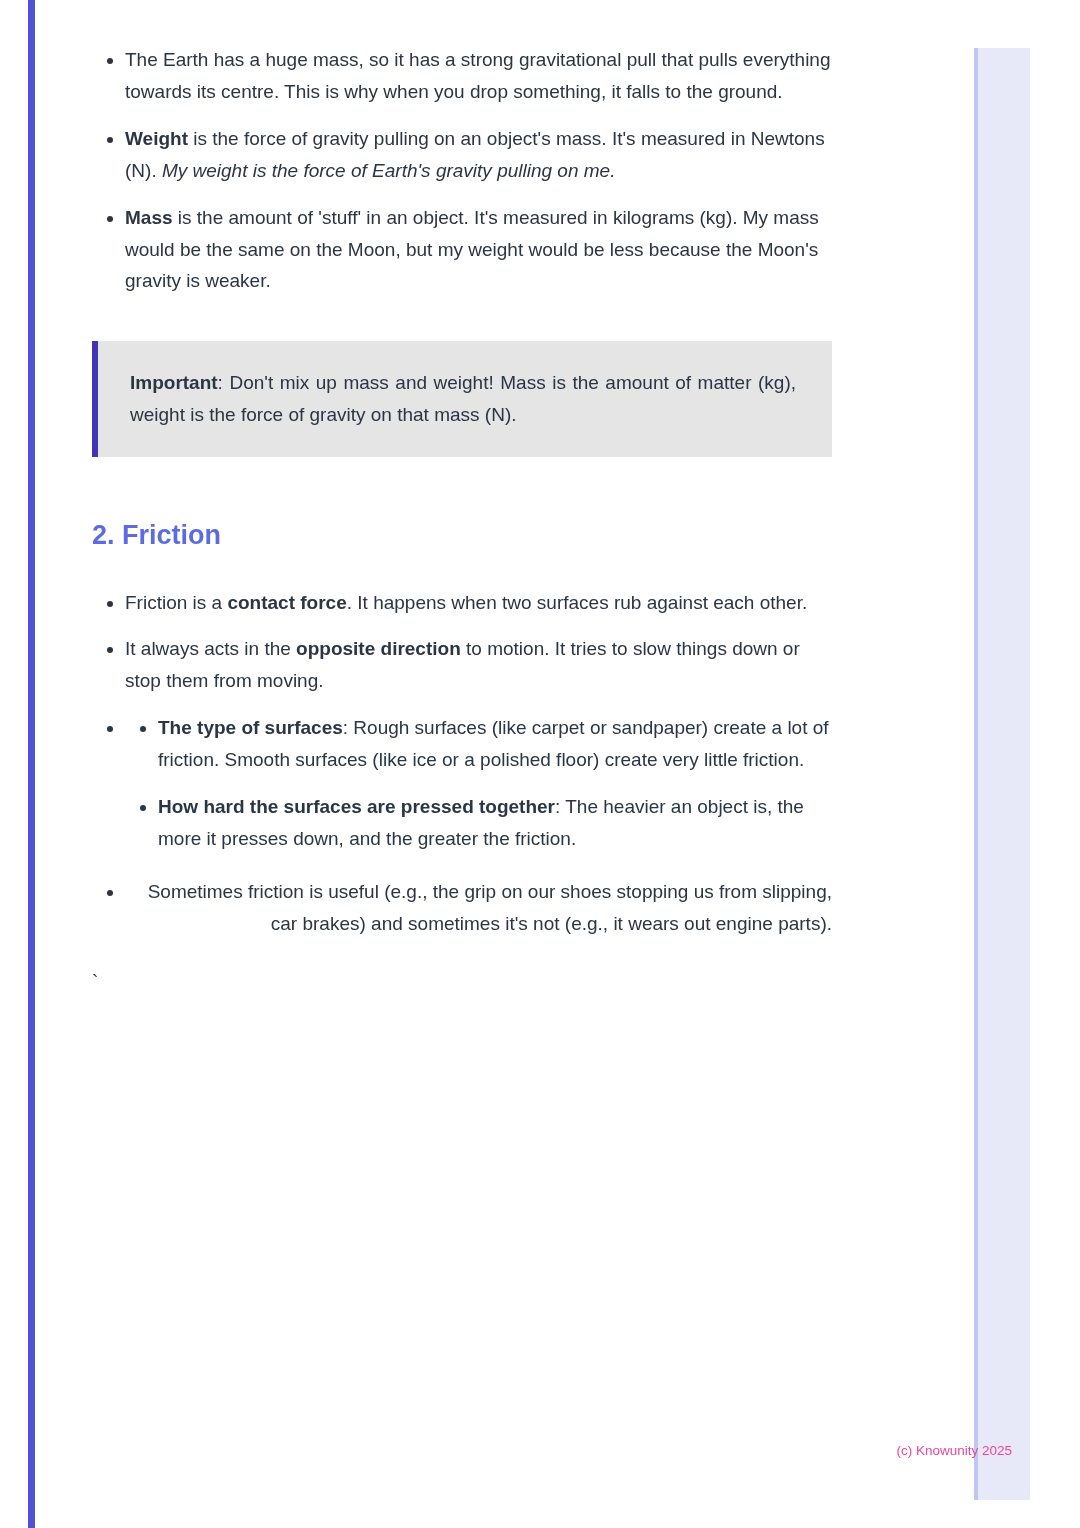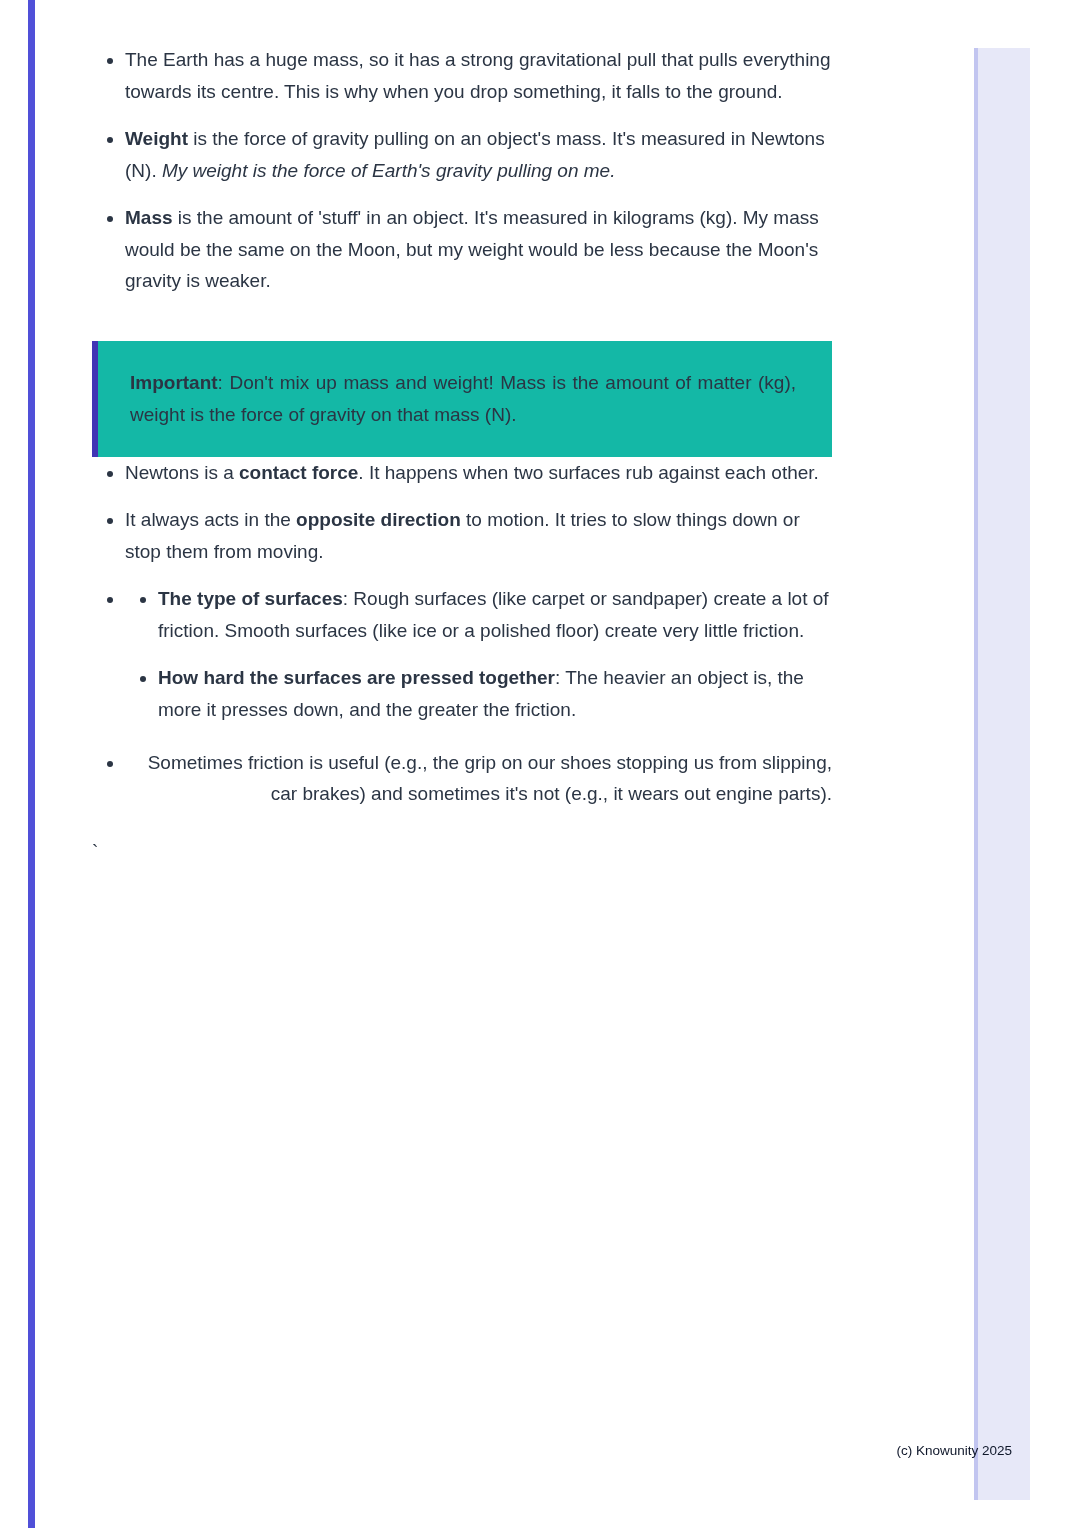--- a/index.html
+++ b/index.html
@@ -46,21 +46,21 @@
   ul.main-list > li { margin-bottom: 15px; }
   ul.sub-list { list-style: disc; padding-left: 33px; margin-top: 14px; }
   ul.sub-list > li { margin-bottom: 15px; }
   li.gap-top { margin-top: 21px; text-align: right; }
 
   .bold { font-weight: 700; text-align: center; }
   .italic { font-style: italic; }
 
   .callout {
     margin-top: 44px;
-    background: #14b8a6;
+    background: #e5e5e5;
     border-left: 6px solid #4035b5;
     padding: 26px 36px 26px 32px;
   }
   .callout p { text-align: justify; }
 
   h2.section-heading {
     margin-top: 56px;
     margin-bottom: 28px;
     font-size: 27px;
     font-weight: 700;
@@ -70,44 +70,45 @@
   .stray {
     margin-top: 26px;
     font-size: 19px;
     color: #2b3544;
   }
 
   .footer {
     position: absolute;
     right: 68px; bottom: 70px;
     font-size: 13.5px;
-    color: #0f172a;
+    color: #ec4899;
     z-index: 5;
   }
 </style>
 </head>
 <body>
 
 <div class="page-edge-left"></div>
 
 <div class="content">
 
   <ul class="main-list">
       <li><span><span>The Earth has a huge mass, so it has a strong gravitational pull that pulls everything towards its centre. This is why when you drop something, it falls to the ground.</span></span></li>
       <li><span><span class="bold">Weight</span><span> is the force of gravity pulling on an object's mass. It's measured in Newtons (N). </span><span class="italic">My weight is the force of Earth's gravity pulling on me.</span></span></li>
       <li><span><span class="bold">Mass</span><span> is the amount of 'stuff' in an object. It's measured in kilograms (kg). My mass would be the same on the Moon, but my weight would be less because the Moon's gravity is weaker.</span></span></li>
     </ul>
 
   <div class="callout">
     <p><span class="bold">Important</span><span>: Don't mix up mass and weight! Mass is the amount of matter (kg), weight is the force of gravity on that mass (N).</span></p>
   </div>
 
+  <h2 class="section-heading">2. Friction</h2>
 
   <ul class="main-list">
-      <li><span><span>Newtons is a </span><span class="bold">contact force</span><span>. It happens when two surfaces rub against each other.</span></span></li>
+      <li><span><span>Friction is a </span><span class="bold">contact force</span><span>. It happens when two surfaces rub against each other.</span></span></li>
       <li><span><span>It always acts in the </span><span class="bold">opposite direction</span><span> to motion. It tries to slow things down or stop them from moving.</span></span></li>
       <li><ul class="sub-list">
           <li><span><span class="bold">The type of surfaces</span><span>: Rough surfaces (like carpet or sandpaper) create a lot of friction. Smooth surfaces (like ice or a polished floor) create very little friction.</span></span></li>
           <li><span><span class="bold">How hard the surfaces are pressed together</span><span>: The heavier an object is, the more it presses down, and the greater the friction.</span></span></li>
         </ul></li>
       <li class="gap-top"><span><span>Sometimes friction is useful (e.g., the grip on our shoes stopping us from slipping, car brakes) and sometimes it's not (e.g., it wears out engine parts).</span></span></li>
     </ul>
 
   <div class="stray">`</div>
 

